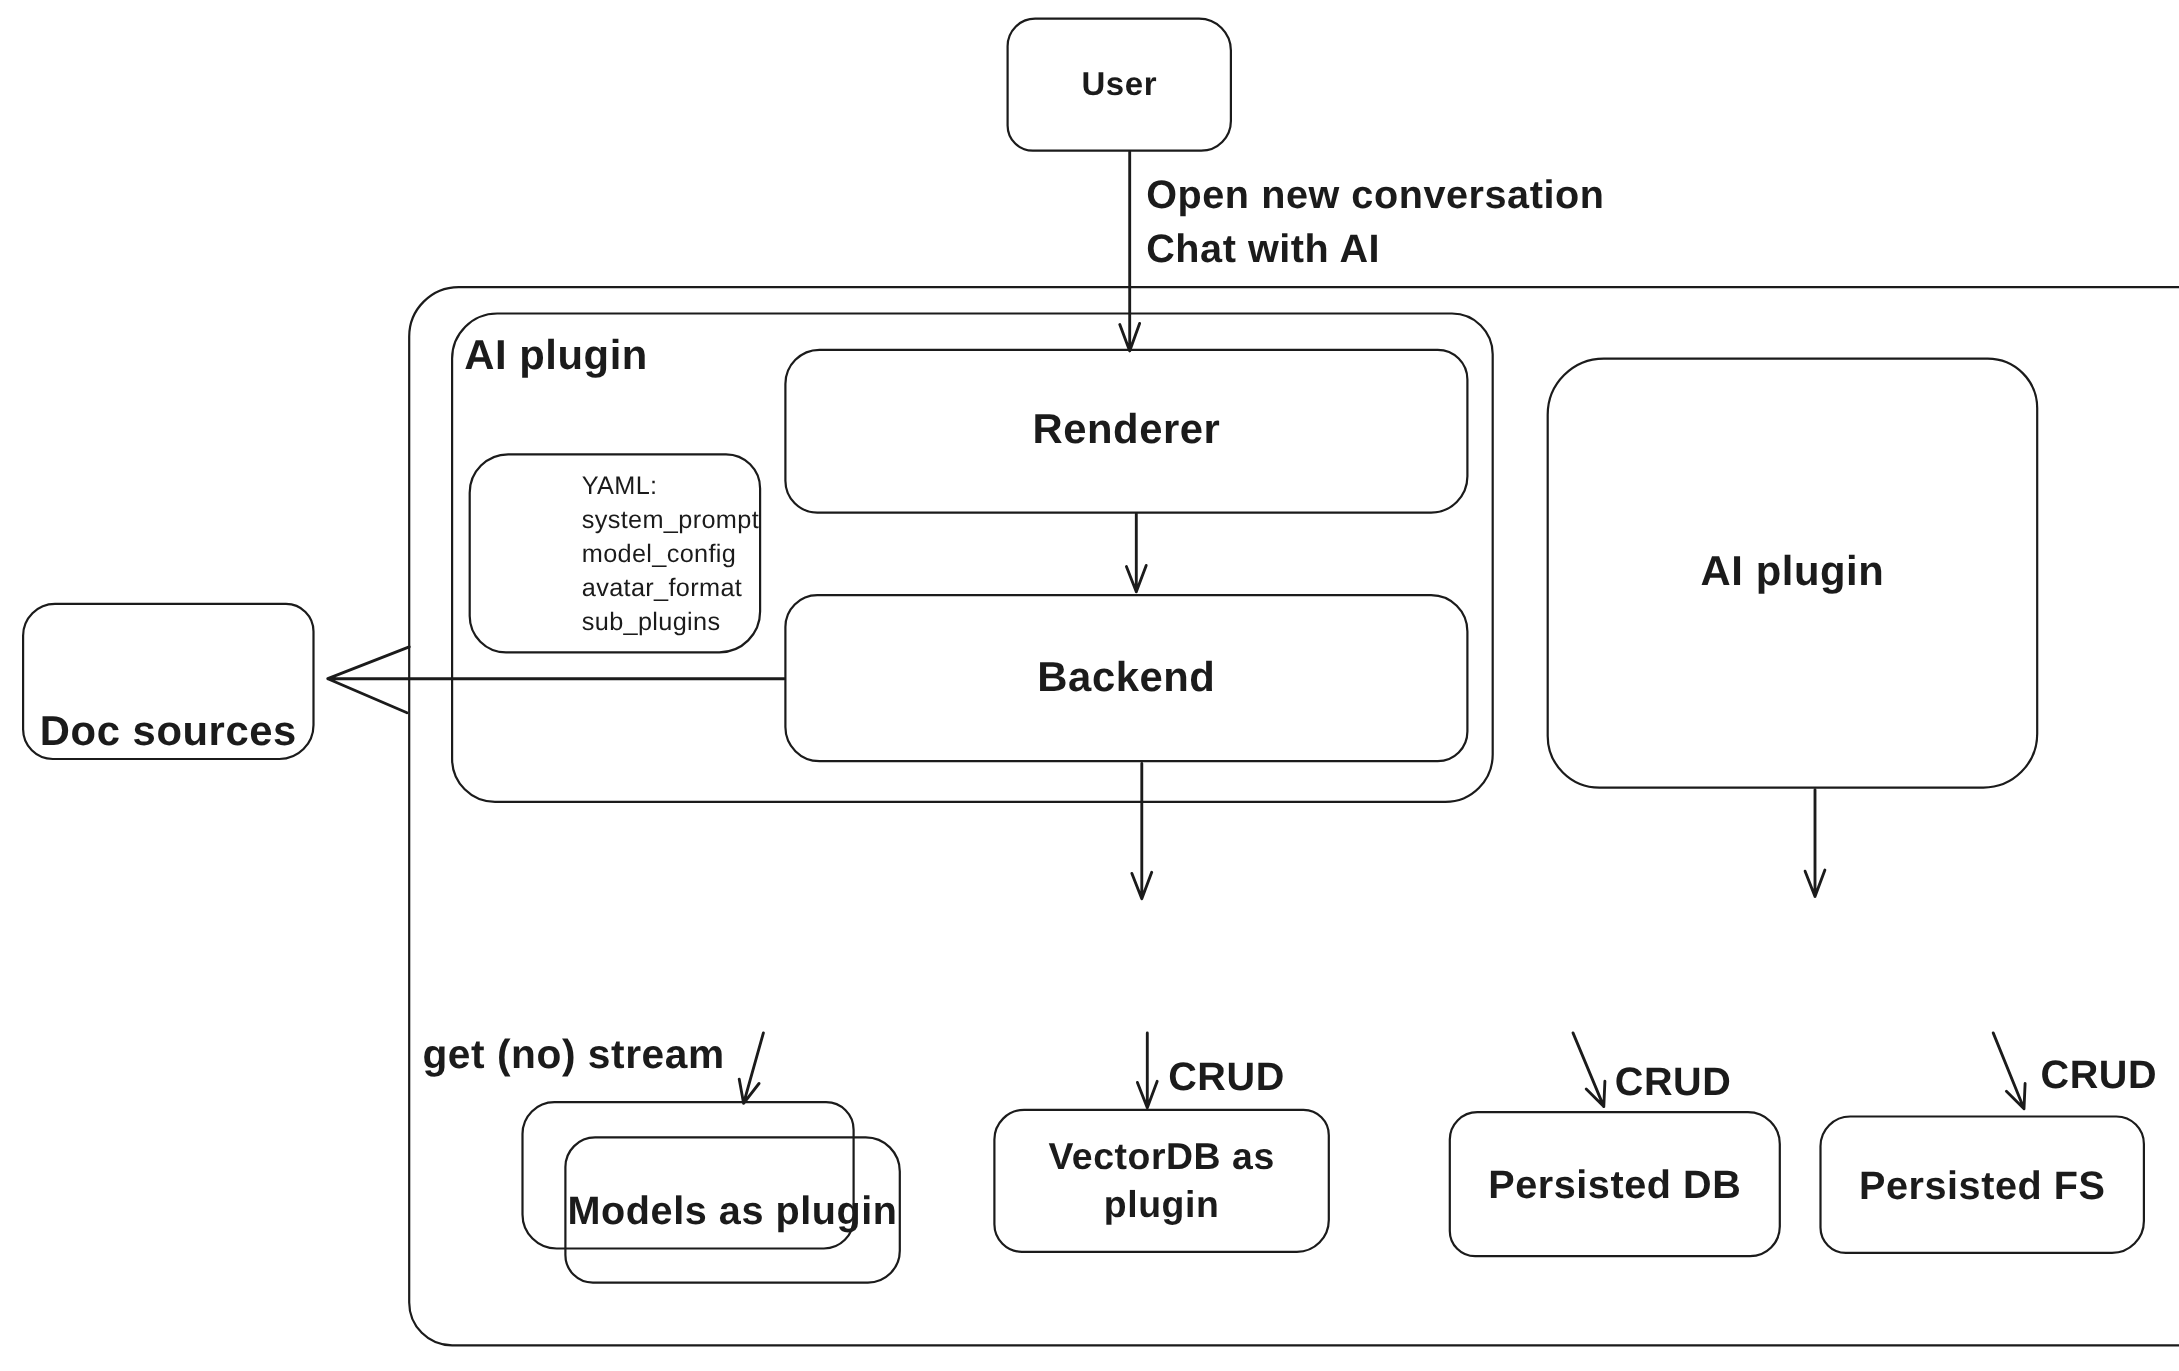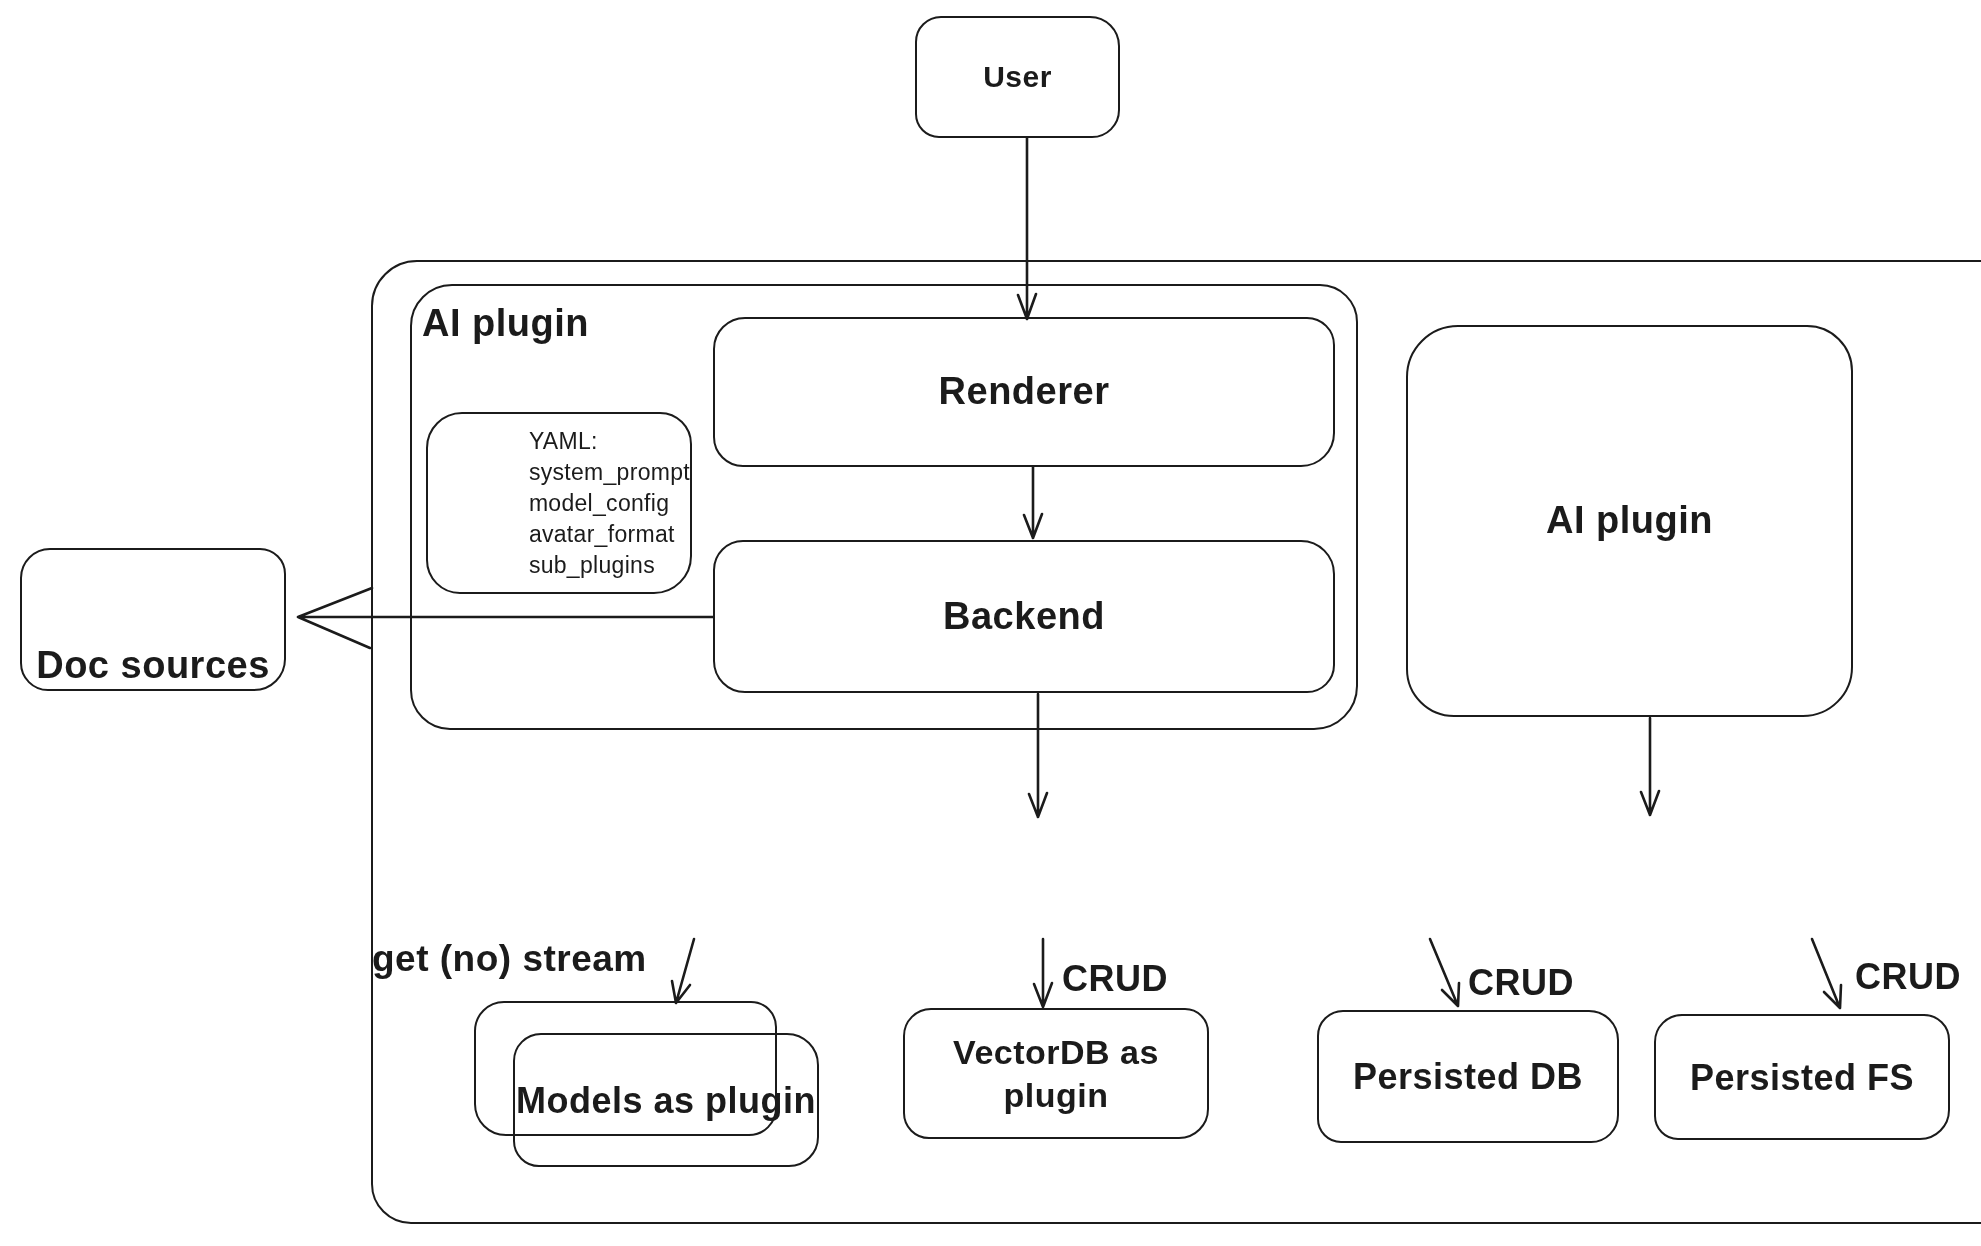--- a/index.html
+++ b/index.html
@@ -58,21 +58,21 @@
   #ai-plugin-right-box { left: 1406px; top: 325px; width: 447px; height: 392px; border-radius: 52px 46px 50px 48px; font-size: 38px; }
   #jan-core-api-box { left: 543px; top: 820px;  width: 1334px; height: 118px; border-radius: 28px 24px 30px 26px; font-size: 38px; }
   #models-back-box  { left: 474px; top: 1001px; width: 303px;  height: 135px; border-radius: 30px 26px 28px 32px; }
   #models-front-box { left: 513px; top: 1033px; width: 306px;  height: 134px; border-radius: 28px 32px 30px 26px; font-size: 36px; }
   #vectordb-box    { left: 903px;  top: 1008px; width: 306px;  height: 131px; border-radius: 28px 24px 30px 26px; font-size: 34px; }
   #persisted-db-box { left: 1317px; top: 1010px; width: 302px; height: 133px; border-radius: 26px 30px 28px 24px; font-size: 36px; }
   #persisted-fs-box { left: 1654px; top: 1014px; width: 296px; height: 126px; border-radius: 28px 26px 30px 24px; font-size: 36px; }
 
   
   #edge-user-label      { left: 1042px; top: 152px; font-size: 36px; line-height: 49px; text-align: left; }
-  #edge-stream-label    { left: 372px;  top: 938px; font-size: 37px; }
+  #edge-stream-label    { left: 372px;  top: 938px; font-size: 37px; padding-left: 12px; }
   #edge-crud-vectordb   { left: 1062px; top: 958px; font-size: 36px; }
   #edge-crud-db         { left: 1468px; top: 962px; font-size: 36px; }
   #edge-crud-fs         { left: 1855px; top: 956px; font-size: 36px; }
 
   #arrow-layer {
     position: absolute;
     left: 0; top: 0;
     width: 1981px;
     height: 1246px;
     pointer-events: none;
@@ -137,20 +137,22 @@
   </div>
 
   <div class="box" id="persisted-db-box">
     <span class="box-label">Persisted DB</span>
   </div>
 
   <div class="box" id="persisted-fs-box">
     <span class="box-label">Persisted FS</span>
   </div>
 
+  <div class="edge-label" id="edge-user-label">Open new conversation
+Chat with AI</div>
   <div class="edge-label" id="edge-stream-label">get (no) stream</div>
   <div class="edge-label" id="edge-crud-vectordb">CRUD</div>
   <div class="edge-label" id="edge-crud-db">CRUD</div>
   <div class="edge-label" id="edge-crud-fs">CRUD</div>
 
   <svg id="arrow-layer" viewBox="0 0 1981 1246" xmlns="http://www.w3.org/2000/svg">
 
     <path d="M1027,138 L1027,319 M1018,295 L1027,319 M1036,294 L1027,319"></path>
 
     <path d="M1033,467 L1033,538 M1024,515 L1033,538 M1042,514 L1033,538"></path>

